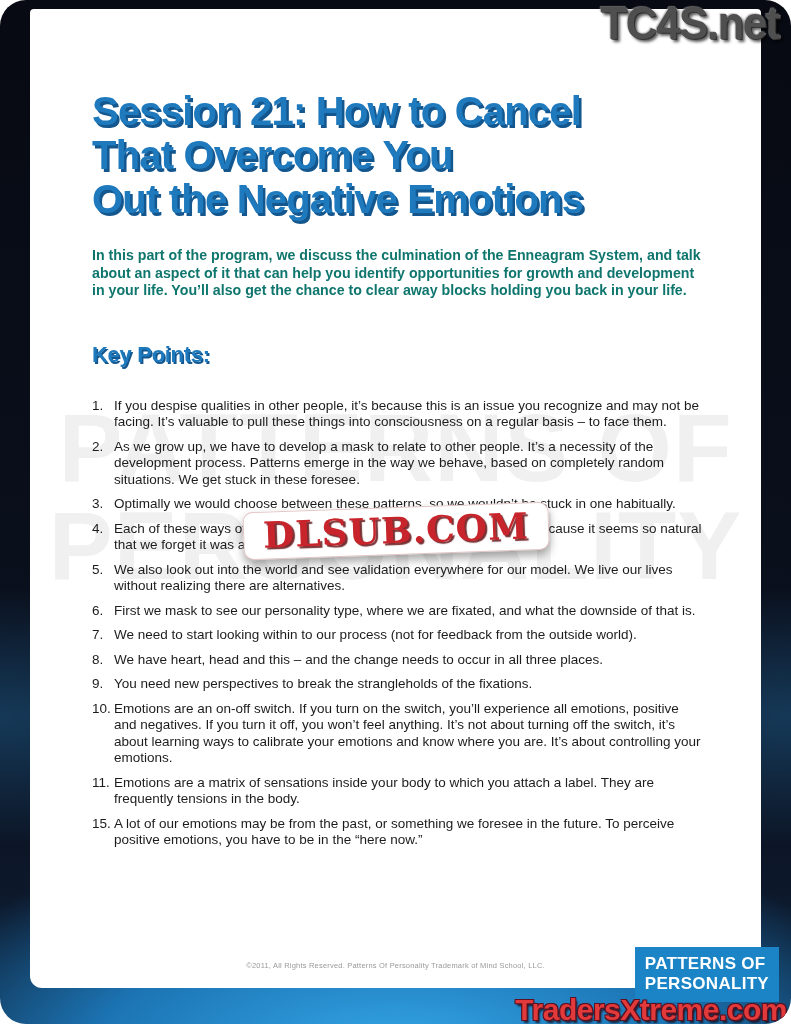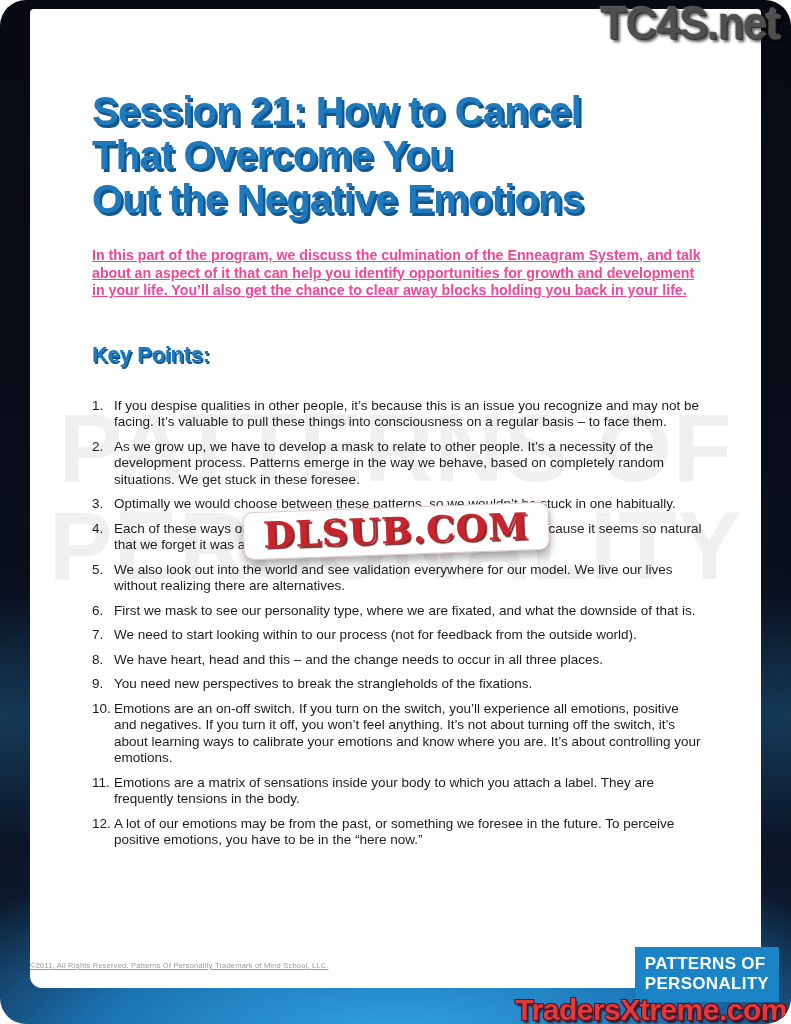--- a/index.html
+++ b/index.html
@@ -39,46 +39,44 @@
     font-size:40px;line-height:44px;font-weight:bold;letter-spacing:-0.8px;
     color:#1e79bd;
     text-shadow:2.5px 2.5px 0 #14578f;
   }
   .title span{display:block;}
 
   .intro{
     margin:26px 0 0 0;
     width:616px;
     font-size:14.2px;line-height:17.5px;font-weight:bold;
-    color:#ec4899;
-    text-decoration:underline;
+    color:#0f766e;
   }
 
   .keypoints{
     margin:42px 0 0 0;
     font-size:22px;font-weight:bold;letter-spacing:-0.3px;
     color:#1e79bd;
     text-shadow:1.5px 1.5px 0 #14578f;
   }
 
   ol.list{list-style:none;margin:30px 0 0 0;padding:0;}
   ol.list li{
     display:flex;
     margin:0 0 8px 0;
     font-size:13.5px;line-height:16.5px;color:#1c1c1c;
   }
   ol.list .num{flex:0 0 22px;}
   ol.list .txt{flex:1;max-width:600px;}
 
   .footer{
     position:absolute;left:0;right:0;bottom:18px;
-    text-align:left;
+    text-align:center;
     font-size:7.5px;color:#9a9a9a;letter-spacing:.2px;
     z-index:1;
-    text-decoration:underline;
   }
 
   .stamp{
     position:absolute;left:50%;top:498px;
     transform:translateX(-50%) rotate(-2deg);
     background:#ffffff;
     border-radius:10px;
     padding:2px 20px 4px 20px;
     box-shadow:0 5px 10px rgba(0,0,0,.35), 0 0 0 1px rgba(150,20,25,.25) inset;
     z-index:5;
@@ -182,21 +180,21 @@
           </li>
         <li>
             <span class="num">10.</span>
             <span class="txt">Emotions are an on-off switch. If you turn on the switch, you’ll experience all emotions, positive and negatives. If you turn it off, you won’t feel anything. It’s not about turning off the switch, it’s about learning ways to calibrate your emotions and know where you are. It’s about controlling your emotions.</span>
           </li>
         <li>
             <span class="num">11.</span>
             <span class="txt">Emotions are a matrix of sensations inside your body to which you attach a label. They are frequently tensions in the body.</span>
           </li>
         <li>
-            <span class="num">12.</span>
+            <span class="num">15.</span>
             <span class="txt">A lot of our emotions may be from the past, or something we foresee in the future. To perceive positive emotions, you have to be in the “here now.”</span>
           </li>
       </ol>
 
     </div>
 
     <div class="footer">©2011, All Rights Reserved. Patterns Of Personality Trademark of Mind School, LLC.</div>
 
     <div class="stamp">
       <span>DLSUB.COM</span>

